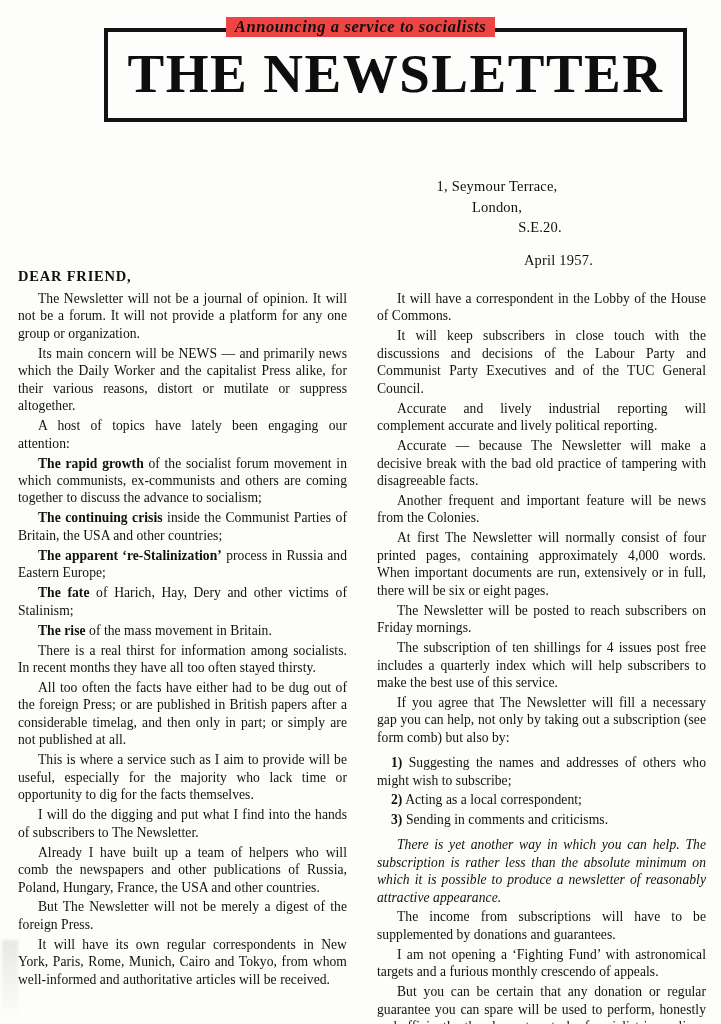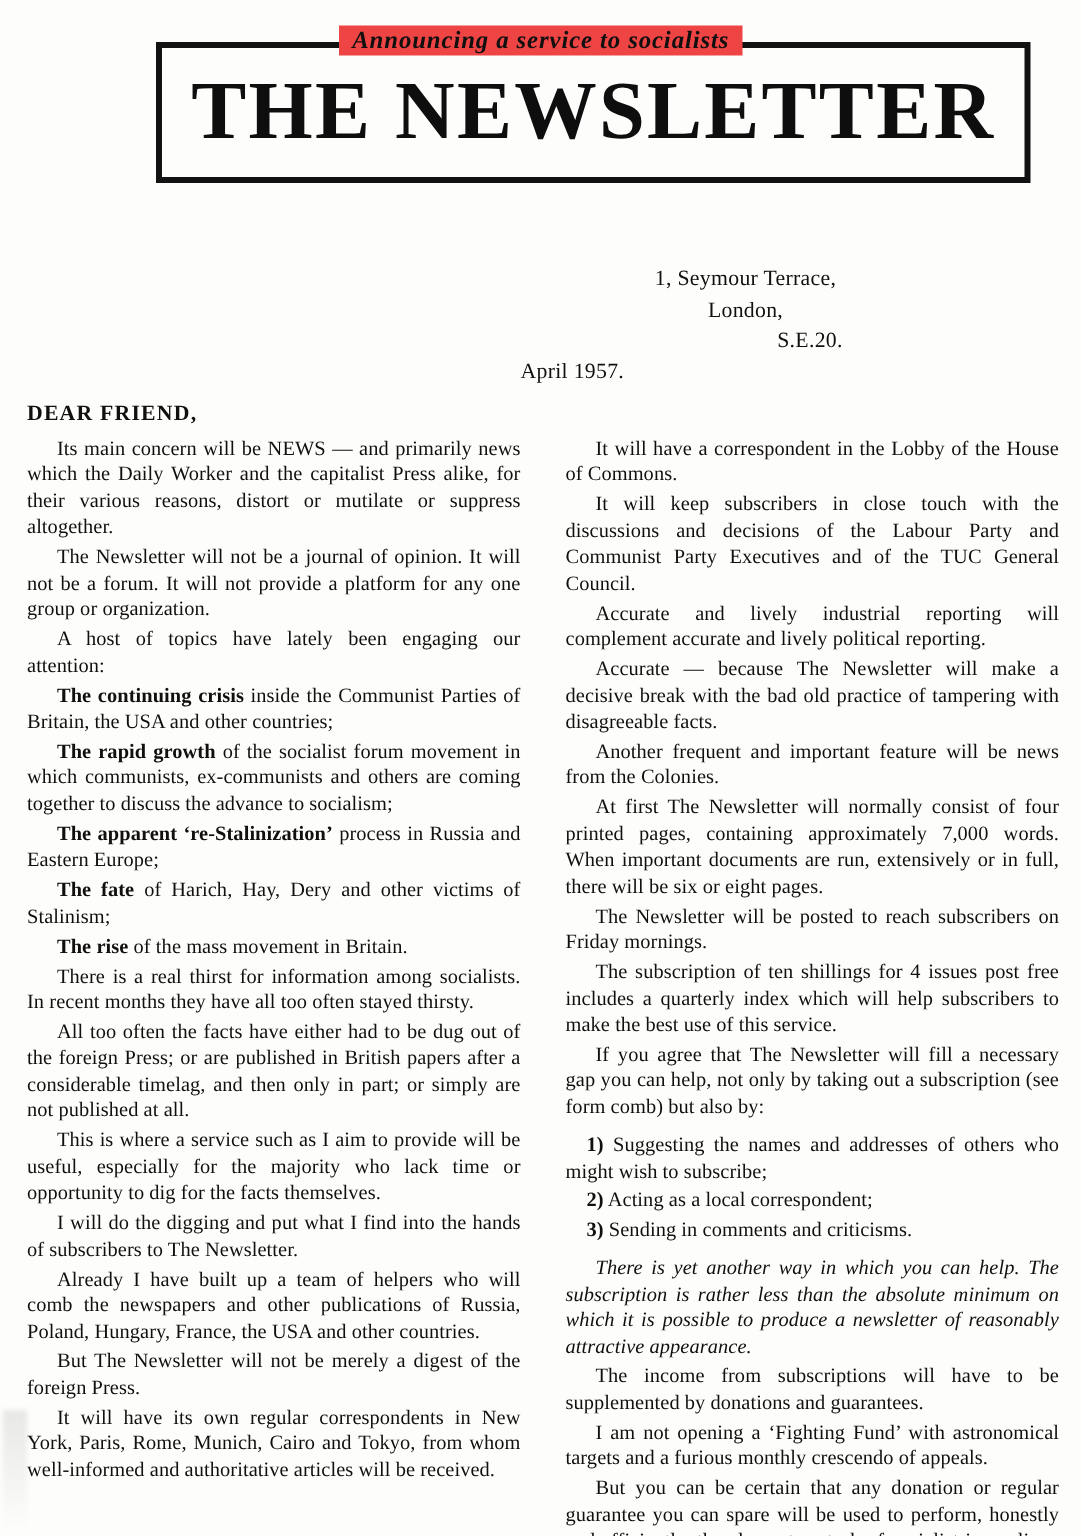--- a/index.html
+++ b/index.html
@@ -73,21 +73,21 @@
     width: 300px;
     text-align: center;
     font-size: 14.5px;
     line-height: 1.42;
     letter-spacing: 0.2px;
   }
   .addr-line { display: block; white-space: pre; }
   .addr-l1 { text-align: center; }
   .addr-l2 { text-align: center; }
   .addr-l3 { text-align: center; padding-left: 86px; }
-  .addr-date { text-align: left; padding-right: 54px; margin-top: 0; }
+  .addr-date { text-align: right; padding-right: 54px; margin-top: 12px; }
 
   
   .salutation {
     position: absolute;
     left: 18px;
     top: 268px;
     font-size: 14.5px;
     font-weight: bold;
     letter-spacing: 0.8px;
   }
@@ -151,44 +151,44 @@
     <span class="addr-line addr-l2">London,</span>
     <span class="addr-line addr-l3">S.E.20.</span>
     <span class="addr-line addr-date">April 1957.</span>
   </div>
 
   <div class="salutation">DEAR FRIEND,</div>
 
   <div class="columns">
 
     <div class="col">
+      <p>The Newsletter will not be a journal of opinion. It will not be a forum. It will not provide a platform for any one group or organization.</p>
       <p>Its main concern will be NEWS — and primarily news which the Daily Worker and the capitalist Press alike, for their various reasons, distort or mutilate or suppress altogether.</p>
-      <p>The Newsletter will not be a journal of opinion. It will not be a forum. It will not provide a platform for any one group or organization.</p>
       <p>A host of topics have lately been engaging our attention:</p>
+      <p><b>The rapid growth</b><span> of the socialist forum movement in which communists, ex-communists and others are coming together to discuss the advance to socialism;</span></p>
       <p><b>The continuing crisis</b><span> inside the Communist Parties of Britain, the USA and other countries;</span></p>
-      <p><b>The rapid growth</b><span> of the socialist forum movement in which communists, ex-communists and others are coming together to discuss the advance to socialism;</span></p>
       <p><b>The apparent ‘re-Stalinization’</b><span> process in Russia and Eastern Europe;</span></p>
       <p><b>The fate</b><span> of Harich, Hay, Dery and other victims of Stalinism;</span></p>
       <p><b>The rise</b><span> of the mass movement in Britain.</span></p>
       <p>There is a real thirst for information among socialists. In recent months they have all too often stayed thirsty.</p>
       <p>All too often the facts have either had to be dug out of the foreign Press; or are published in British papers after a considerable timelag, and then only in part; or simply are not published at all.</p>
       <p>This is where a service such as I aim to provide will be useful, especially for the majority who lack time or opportunity to dig for the facts themselves.</p>
       <p>I will do the digging and put what I find into the hands of subscribers to The Newsletter.</p>
       <p>Already I have built up a team of helpers who will comb the newspapers and other publications of Russia, Poland, Hungary, France, the USA and other countries.</p>
       <p>But The Newsletter will not be merely a digest of the foreign Press.</p>
       <p>It will have its own regular correspondents in New York, Paris, Rome, Munich, Cairo and Tokyo, from whom well-informed and authoritative articles will be received.</p>
     </div>
 
     <div class="col">
       <p>It will have a correspondent in the Lobby of the House of Commons.</p>
       <p>It will keep subscribers in close touch with the discussions and decisions of the Labour Party and Communist Party Executives and of the TUC General Council.</p>
       <p>Accurate and lively industrial reporting will complement accurate and lively political reporting.</p>
       <p>Accurate — because The Newsletter will make a decisive break with the bad old practice of tampering with disagreeable facts.</p>
       <p>Another frequent and important feature will be news from the Colonies.</p>
-      <p>At first The Newsletter will normally consist of four printed pages, containing approximately 7,000 words. When important documents are run, extensively or in full, there will be six or eight pages.</p>
+      <p>At first The Newsletter will normally consist of four printed pages, containing approximately 4,000 words. When important documents are run, extensively or in full, there will be six or eight pages.</p>
       <p>The Newsletter will be posted to reach subscribers on Friday mornings.</p>
       <p>The subscription of ten shillings for 4 issues post free includes a quarterly index which will help subscribers to make the best use of this service.</p>
       <p>If you agree that The Newsletter will fill a necessary gap you can help, not only by taking out a subscription (see form comb) but also by:</p>
       <p class="numbered"><b>1)</b><span> Suggesting the names and addresses of others who might wish to subscribe;</span></p>
       <p class="numbered"><b>2)</b><span> Acting as a local correspondent;</span></p>
       <p class="numbered"><b>3)</b><span> Sending in comments and criticisms.</span></p>
       <p class="after-list">There is yet another way in which you can help. The subscription is rather less than the absolute minimum on which it is possible to produce a newsletter of reasonably attractive appearance.</p>
       <p>The income from subscriptions will have to be supplemented by donations and guarantees.</p>
       <p>I am not opening a ‘Fighting Fund’ with astronomical targets and a furious monthly crescendo of appeals.</p>
       <p>But you can be certain that any donation or regular guarantee you can spare will be used to perform, honestly and efficiently, the elementary task of socialist journalism: finding out the truth irrespective of preconceptions and of any ‘line’—and presenting the facts to the readers.</p>

